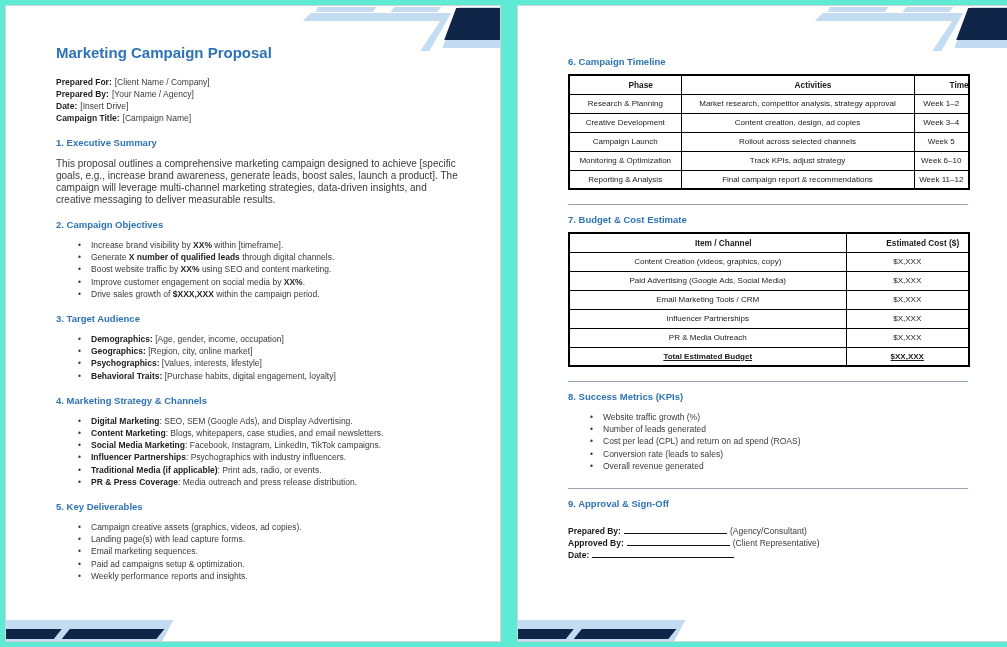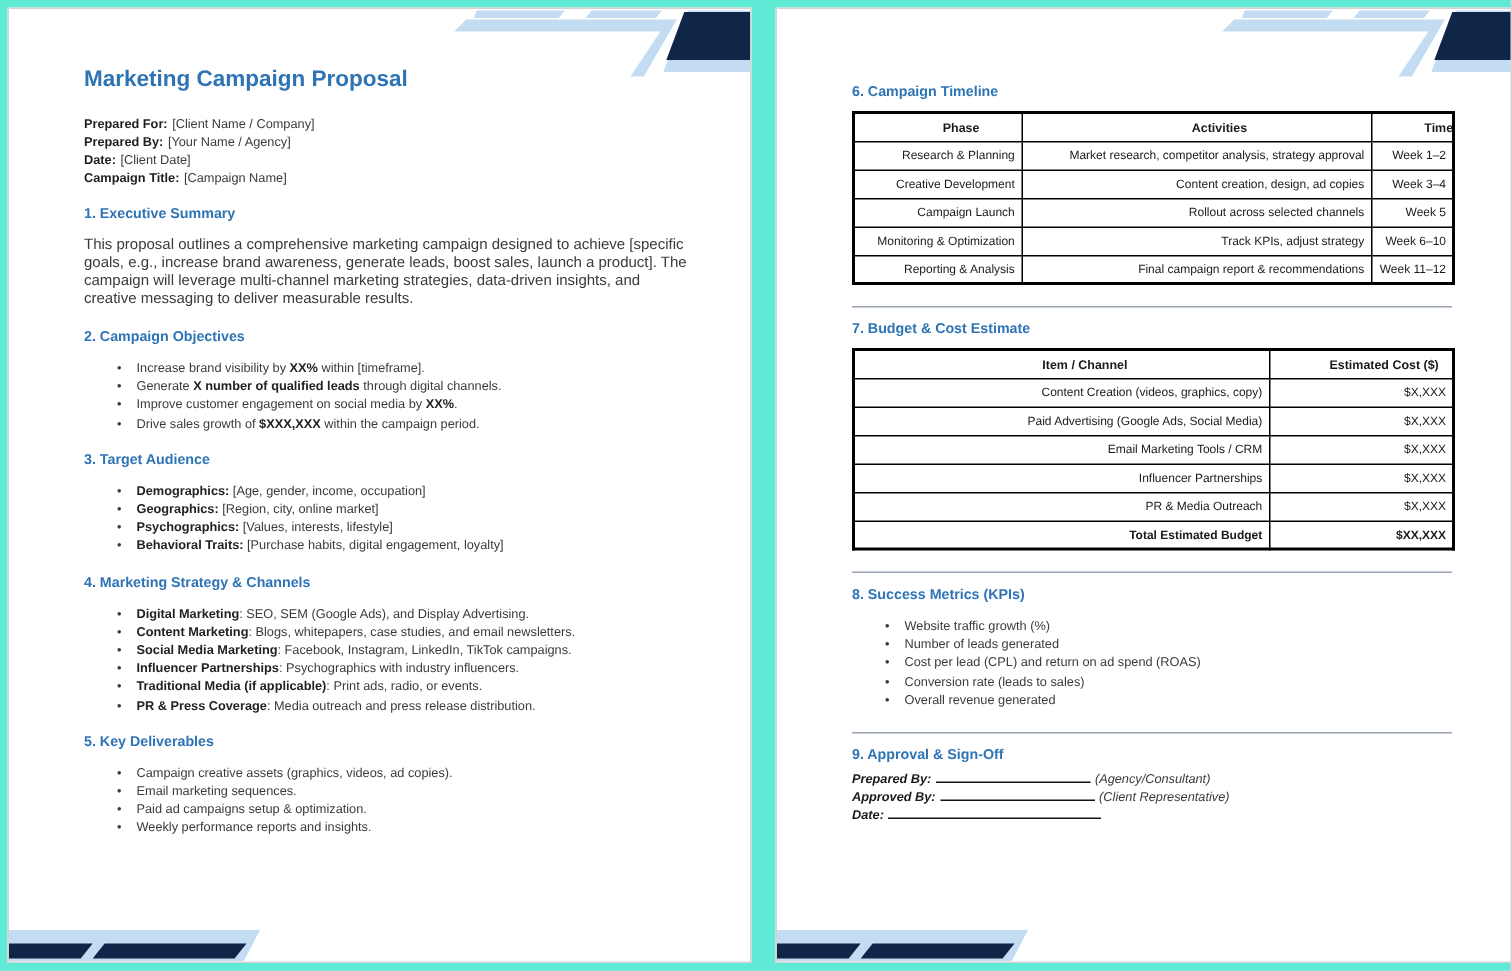--- a/index.html
+++ b/index.html
@@ -51,27 +51,27 @@
   table.doc-table {
     border-collapse:collapse; width:400px; margin:6px 0 0 0;
     font-size:8px; color:#1A1A1A; border:2.5px solid #000;
     table-layout:fixed;
   }
   table.doc-table th, table.doc-table td {
     border:1.5px solid #000; padding:0 4px; height:19px; vertical-align:middle;
     overflow:hidden; white-space:nowrap;
   }
   table.doc-table th { font-weight:bold; text-align:center; font-size:8.3px;padding-left:35px; }
-  table.doc-table td { text-align:right; }
-  tr.total-row td { font-weight:bold; }
+  table.doc-table td { text-align:center; }
+  tr.total-row td { font-weight:bold;text-decoration:underline; }
 
   .rule { width:400px; height:0; border-top:1px solid #98A3AF; margin:14px 0 0 0; }
   .rule.r3 { margin-top:16px; }
 
-  .sig-block { margin-top:3px;font-style:italic; }
+  .sig-block { margin-top:15px; }
   .sig { margin:0; font-size:8.5px; line-height:12px; color:#3A3A3A; }
   .sig b { color:#1A1A1A; }
   .sig-line { display:inline-block; height:7px; border-bottom:1.3px solid #111; margin-left:3px; }
   .sig-line.w1 { width:103px; }
   .sig-line.w2 { width:142px; }
   .sig-suffix { margin-left:3px; }
 </style>
 </head>
 <body>
 
@@ -93,31 +93,32 @@
       <polygon points="0,18 56,18 48,28 0,28" fill="#102648"></polygon>
       <polygon points="64,18 159,18 151,28 56,28" fill="#102648"></polygon>
     </svg>
 
     <div class="content content1">
       <h1 class="doc-title">Marketing Campaign Proposal</h1>
 
       <div class="meta">
         <p><b>Prepared For:</b><span>[Client Name / Company]</span></p>
         <p><b>Prepared By:</b><span>[Your Name / Agency]</span></p>
-        <p><b>Date:</b><span>[Client Date]</span></p>
+        <p><b>Date:</b><span>[Insert Drive]</span></p>
         <p><b>Campaign Title:</b><span>[Campaign Name]</span></p>
       </div>
 
       <h2 class="sec">1. Executive Summary</h2>
       <p class="body-text">This proposal outlines a comprehensive marketing campaign designed to achieve [specific goals, e.g., increase brand awareness, generate leads, boost sales, launch a product]. The campaign will leverage multi-channel marketing strategies, data-driven insights, and creative messaging to deliver measurable results.</p>
 
       <h2 class="sec">2. Campaign Objectives</h2>
       <ul class="doc-list">
         <li><span>Increase brand visibility by </span><b>XX%</b><span> within [timeframe].</span></li>
         <li><span>Generate </span><b>X number of qualified leads</b><span> through digital channels.</span></li>
+        <li><span>Boost website traffic by </span><b>XX%</b><span> using SEO and content marketing.</span></li>
         <li><span>Improve customer engagement on social media by </span><b>XX%</b><span>.</span></li>
         <li><span>Drive sales growth of </span><b>$XXX,XXX</b><span> within the campaign period.</span></li>
       </ul>
 
       <h2 class="sec">3. Target Audience</h2>
       <ul class="doc-list">
         <li><b>Demographics:</b><span> [Age, gender, income, occupation]</span></li>
         <li><b>Geographics:</b><span> [Region, city, online market]</span></li>
         <li><b>Psychographics:</b><span> [Values, interests, lifestyle]</span></li>
         <li><b>Behavioral Traits:</b><span> [Purchase habits, digital engagement, loyalty]</span></li>
@@ -129,20 +130,21 @@
         <li><b>Content Marketing</b><span>: Blogs, whitepapers, case studies, and email newsletters.</span></li>
         <li><b>Social Media Marketing</b><span>: Facebook, Instagram, LinkedIn, TikTok campaigns.</span></li>
         <li><b>Influencer Partnerships</b><span>: Psychographics with industry influencers.</span></li>
         <li><b>Traditional Media (if applicable)</b><span>: Print ads, radio, or events.</span></li>
         <li><b>PR &amp; Press Coverage</b><span>: Media outreach and press release distribution.</span></li>
       </ul>
 
       <h2 class="sec">5. Key Deliverables</h2>
       <ul class="doc-list">
         <li>Campaign creative assets (graphics, videos, ad copies).</li>
+        <li>Landing page(s) with lead capture forms.</li>
         <li>Email marketing sequences.</li>
         <li>Paid ad campaigns setup &amp; optimization.</li>
         <li>Weekly performance reports and insights.</li>
       </ul>
     </div>
   </div>
 
   <div class="page" id="page2">
 
     <svg class="deco-top" viewBox="0 0 496 48" preserveAspectRatio="none">

